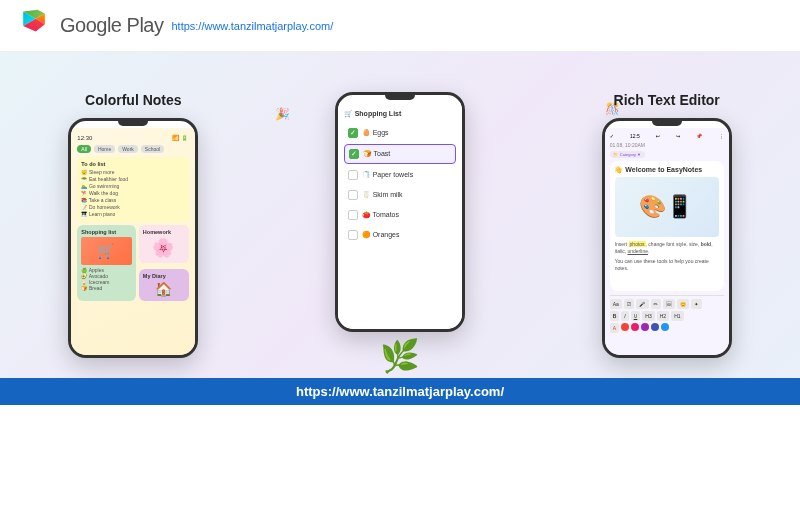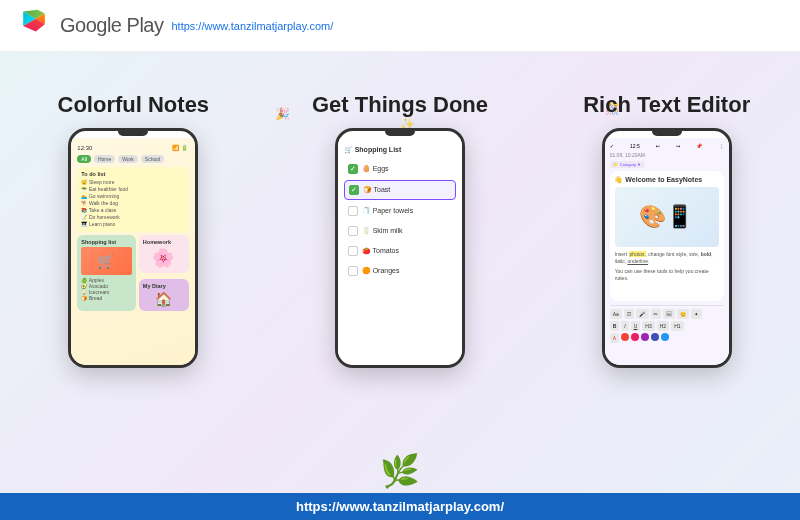--- a/index.html
+++ b/index.html
@@ -6,21 +6,21 @@
     body {
       width: 800px;
       height: 520px;
       overflow: hidden;
       font-family: 'Arial', sans-serif;
       background: #fff;
     }
 
     .main-container {
       width: 800px;
-      height: 520px;
+      height: 405px;
       position: relative;
       display: flex;
       flex-direction: column;
       background: #fff;
     }
 
     
     .header {
       display: flex;
       align-items: center;
@@ -84,21 +84,21 @@
     .panel {
       flex: 1;
       display: flex;
       flex-direction: column;
       align-items: center;
       padding-top: 40px;
       position: relative;
     }
 
     .panel-title {
-      font-size: 22px;
+      font-size: 14px;
       font-weight: 800;
       color: #222;
       margin-bottom: 10px;
       text-align: center;
     }
 
     
     .phone-mockup {
       width: 130px;
       height: 240px;
@@ -427,21 +427,20 @@
                 <div class="note-title">My Diary</div>
                 <div style="font-size:14px; text-align:center;">🏠</div>
               </div>
             </div>
           </div>
         </div>
       </div>
     </div>
 
     <div class="panel middle-panel">
-      <div class="panel-title">Get Things Done</div>
       <div class="phone-mockup">
         <div class="phone-notch"></div>
         <div class="phone-screen">
           <div class="shopping-title">
             🛒 Shopping List
           </div>
 
           <div class="check-item">
             <div class="checkbox checked">✓</div>
             <span>🥚 Eggs</span>

